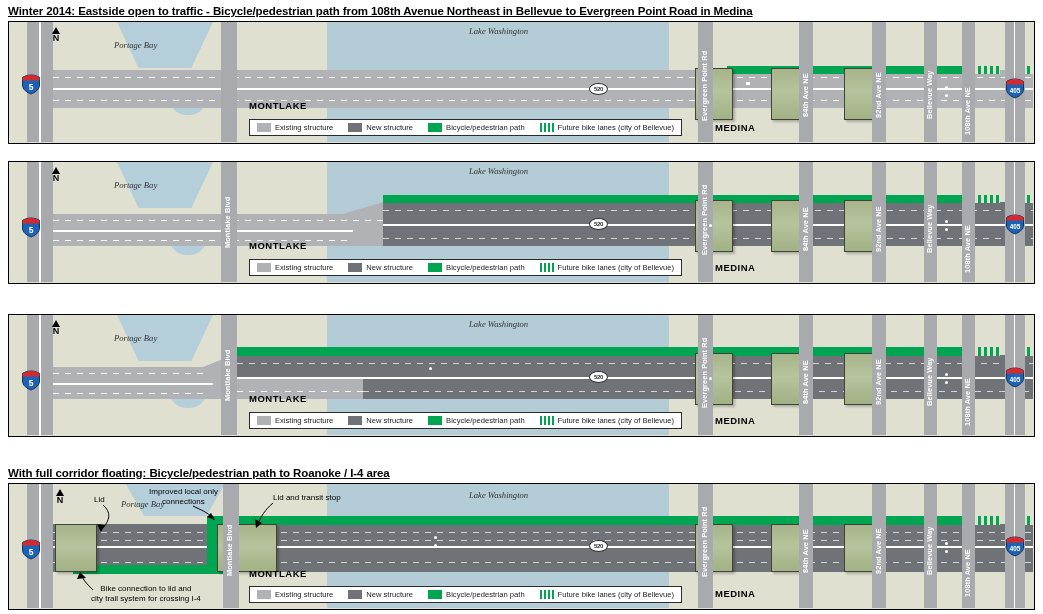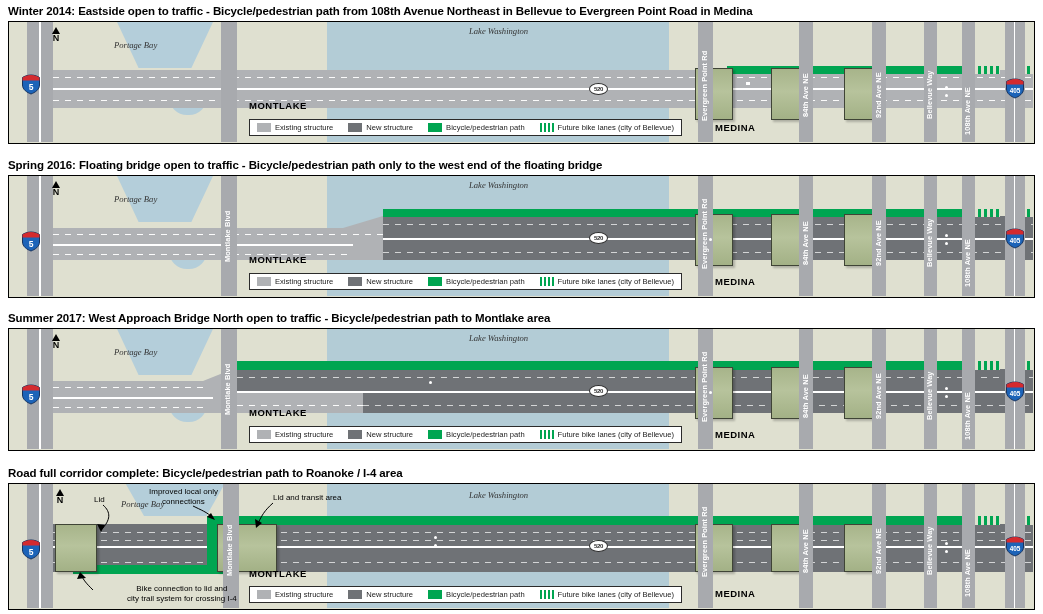--- a/index.html
+++ b/index.html
@@ -10,21 +10,21 @@
   }
   #page {
     position: relative;
     width: 1043px;
     height: 614px;
     background: #ffffff;
     overflow: hidden;
   }
 
   
-  .panel { position: absolute; left: 8px; width: 900px; }
+  .panel { position: absolute; left: 8px; width: 900px; text-decoration: underline; }
   .panel-title {
     font-size: 11.5px;
     font-weight: bold;
     color: #000;
     letter-spacing: -0.1px;
     white-space: nowrap;
     line-height: 14px;
   }
   .panel-title .t-lead { font-weight: bold; }
   .panel-title .t-rest { font-weight: bold; }
@@ -280,24 +280,20 @@
         </div>
         <div class="legend-item">
           <span class="sw future"></span>
           <span class="legend-text">Future bike lanes (city of Bellevue)</span>
         </div>
       </div>
     </div>
   </div>
 
   <div class="panel" style="top:158px;">
-    <div class="panel-title">
-      <span class="t-lead">Spring 2016:</span>
-      <span class="t-rest">Floating bridge open to traffic - Bicycle/pedestrian path only to the west end of the floating bridge</span>
-    </div>
     <div class="map" style="height:123px;margin-top:3px;">
 
       <div class="land" style="left:0;top:0;width:1024px;height:120px;"></div>
       <div class="water-lake" style="left:318px;top:0;width:342px;height:120px;"></div>
       <div class="water-bay" style="left:96px;top:0;width:120px;height:46px;clip-path:polygon(10% 0,90% 0,72% 100%,28% 100%);"></div>
       <div class="water-bay" style="left:160px;top:75px;width:38px;height:18px;border-radius:0 0 19px 19px;"></div>
 
       <div class="i5-road" style="left:18px;top:0;width:26px;height:120px;"></div>
       <div class="lane-solid" style="left:30px;top:0;width:1.6px;height:120px;"></div>
 
@@ -382,24 +378,20 @@
         </div>
         <div class="legend-item">
           <span class="sw future"></span>
           <span class="legend-text">Future bike lanes (city of Bellevue)</span>
         </div>
       </div>
     </div>
   </div>
 
   <div class="panel" style="top:311px;">
-    <div class="panel-title">
-      <span class="t-lead">Summer 2017:</span>
-      <span class="t-rest">West Approach Bridge North open to traffic - Bicycle/pedestrian path to Montlake area</span>
-    </div>
     <div class="map" style="height:123px;margin-top:3px;">
 
       <div class="land" style="left:0;top:0;width:1024px;height:120px;"></div>
       <div class="water-lake" style="left:318px;top:0;width:342px;height:120px;"></div>
       <div class="water-bay" style="left:96px;top:0;width:120px;height:46px;clip-path:polygon(10% 0,90% 0,72% 100%,28% 100%);"></div>
       <div class="water-bay" style="left:160px;top:75px;width:38px;height:18px;border-radius:0 0 19px 19px;"></div>
 
       <div class="i5-road" style="left:18px;top:0;width:26px;height:120px;"></div>
       <div class="lane-solid" style="left:30px;top:0;width:1.6px;height:120px;"></div>
 
@@ -489,21 +481,21 @@
         <div class="legend-item">
           <span class="sw future"></span>
           <span class="legend-text">Future bike lanes (city of Bellevue)</span>
         </div>
       </div>
     </div>
   </div>
 
   <div class="panel" style="top:466px;">
     <div class="panel-title">
-      <span class="t-lead">Road full corridor complete:</span>
+      <span class="t-lead">With full corridor floating:</span>
       <span class="t-rest">Bicycle/pedestrian path to Roanoke / I-4 area</span>
     </div>
     <div class="map" style="height:127px;margin-top:3px;">
 
       <div class="land" style="left:0;top:0;width:1024px;height:124px;"></div>
       <div class="water-lake" style="left:318px;top:0;width:342px;height:124px;"></div>
       <div class="water-bay" style="left:96px;top:0;width:130px;height:32px;clip-path:polygon(16% 0,92% 0,78% 100%,30% 100%);"></div>
 
       <div class="i5-road" style="left:18px;top:0;width:26px;height:124px;"></div>
       <div class="lane-solid" style="left:30px;top:0;width:1.6px;height:124px;"></div>
@@ -586,27 +578,27 @@
 
       <div class="callout center" style="left:140px;top:3px;">
         <div>Improved local only</div>
         <div>connections</div>
       </div>
       <svg class="leader" style="left:182px;top:20px;width:30px;height:20px;">
         <path d="M2 2 C10 6, 16 8, 22 14" stroke="#000" stroke-width="1" fill="none"></path>
         <polygon points="24,16 16,13 20,9" fill="#000"></polygon>
       </svg>
 
-      <div class="callout" style="left:264px;top:9px;">Lid and transit area</div>
+      <div class="callout" style="left:264px;top:9px;">Lid and transit stop</div>
       <svg class="leader" style="left:234px;top:16px;width:36px;height:30px;">
         <path d="M30 3 C22 10, 18 16, 14 26" stroke="#000" stroke-width="1" fill="none"></path>
         <polygon points="13,28 12,19 19,23" fill="#000"></polygon>
       </svg>
 
-      <div class="callout center" style="left:82px;top:100px;margin-left:36px;">
+      <div class="callout center" style="left:82px;top:100px;">
         <div>Bike connection to lid and</div>
         <div>city trail system for crossing I-4</div>
       </div>
       <svg class="leader" style="left:62px;top:86px;width:26px;height:22px;">
         <path d="M22 20 C16 14, 12 10, 10 4" stroke="#000" stroke-width="1" fill="none"></path>
         <polygon points="9,2 15,8 6,9" fill="#000"></polygon>
       </svg>
 
       <div class="legend" style="left:240px;top:102px;">
         <div class="legend-item">

